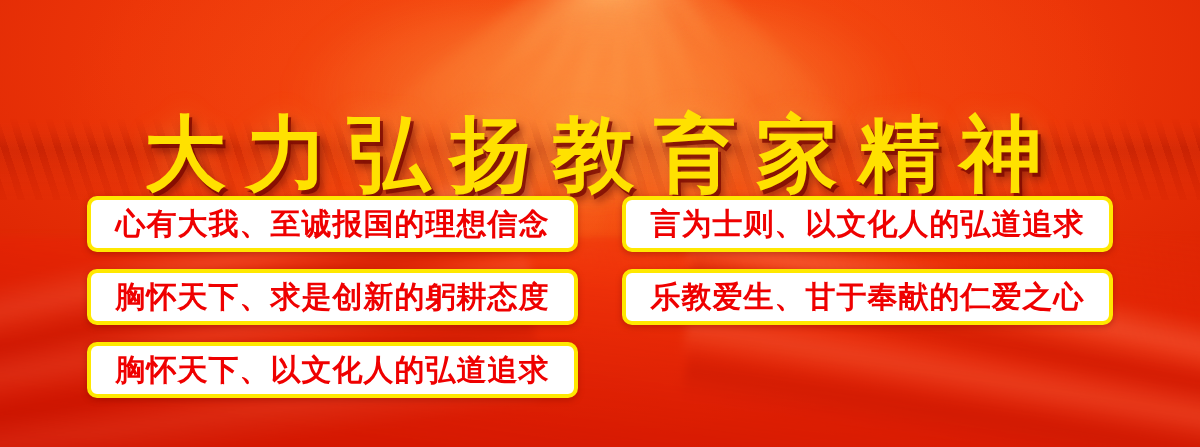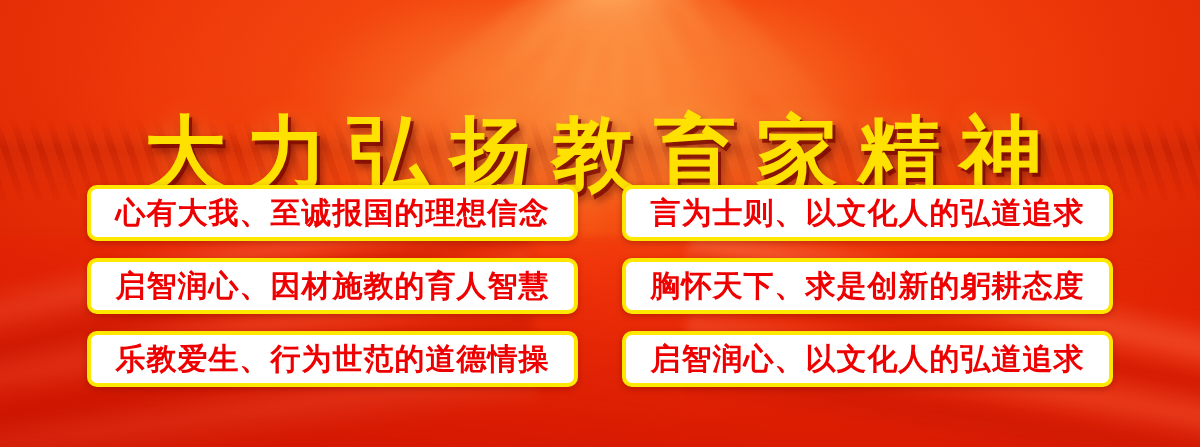--- a/index.html
+++ b/index.html
@@ -66,21 +66,21 @@
     text-shadow:
       3px 4px 0 rgba(120,6,0,.75),
       5px 7px 9px rgba(90,4,0,.55),
       0 0 26px rgba(255,210,90,.30);
     white-space:nowrap;
     font-family:"DejaVu Sans","Liberation Sans",sans-serif;
   }
 
   
   #grid{
-    position:absolute;left:87px;top:185px;width:1026px;
+    position:absolute;left:87px;top:196px;width:1026px;
     display:grid;grid-template-columns:491px 491px;
     column-gap:44px;row-gap:17px;
   }
   .pill{
     height:56px;box-sizing:border-box;
     background:#ffffff;
     border:4px solid #ffe800;
     border-radius:10px;
     display:flex;align-items:center;justify-content:center;
     box-shadow:0 2px 6px rgba(110,6,0,.35);
@@ -126,26 +126,23 @@
   <h1 id="title">大力弘扬教育家精神</h1>
 
   <div id="grid">
     <div class="pill">
       <span>心有大我、至诚报国的理想信念</span>
     </div>
     <div class="pill">
       <span>言为士则、以文化人的弘道追求</span>
     </div>
     <div class="pill">
-      <span>启智润心、因材施教的育人智慧</span>
-    </div>
-    <div class="pill">
       <span>胸怀天下、求是创新的躬耕态度</span>
     </div>
     <div class="pill">
-      <span>乐教爱生、行为世范的道德情操</span>
+      <span>乐教爱生、甘于奉献的仁爱之心</span>
     </div>
     <div class="pill">
-      <span>启智润心、以文化人的弘道追求</span>
+      <span>胸怀天下、以文化人的弘道追求</span>
     </div>
   </div>
 
 </div>
 
 </body></html>

